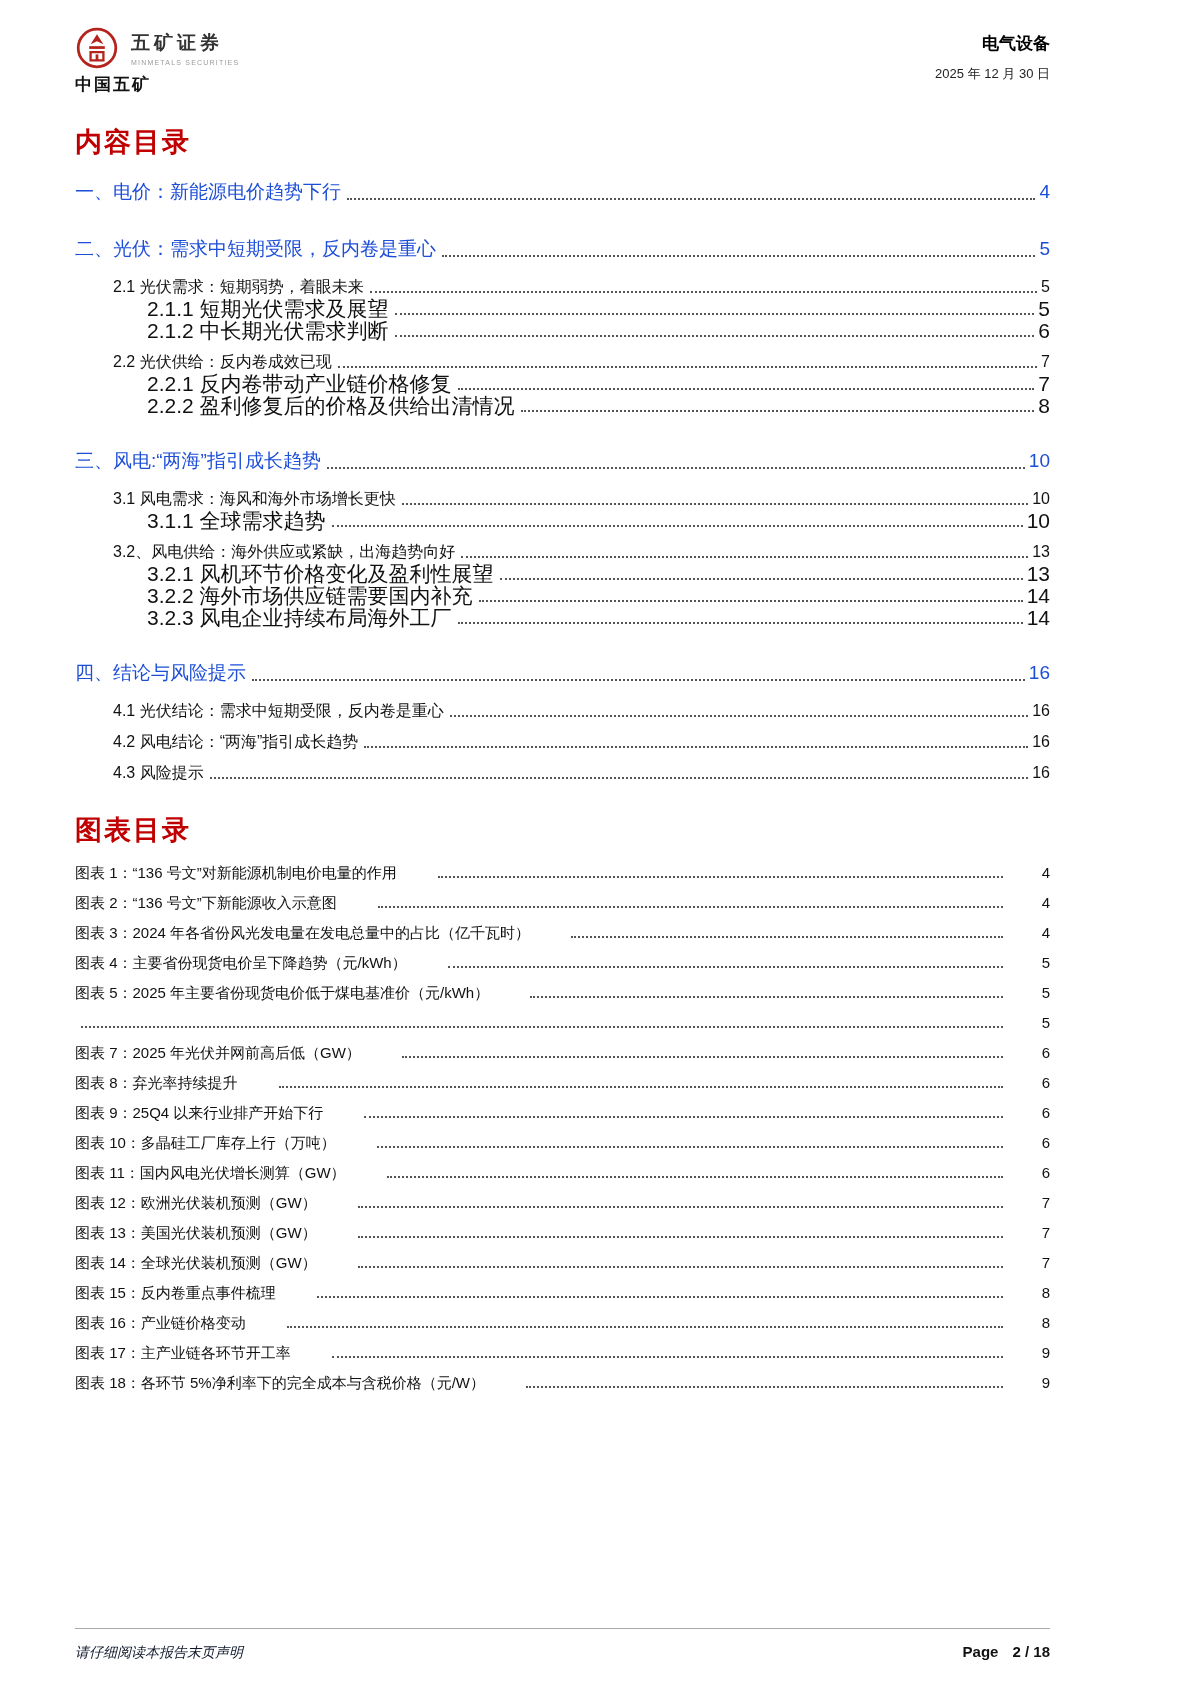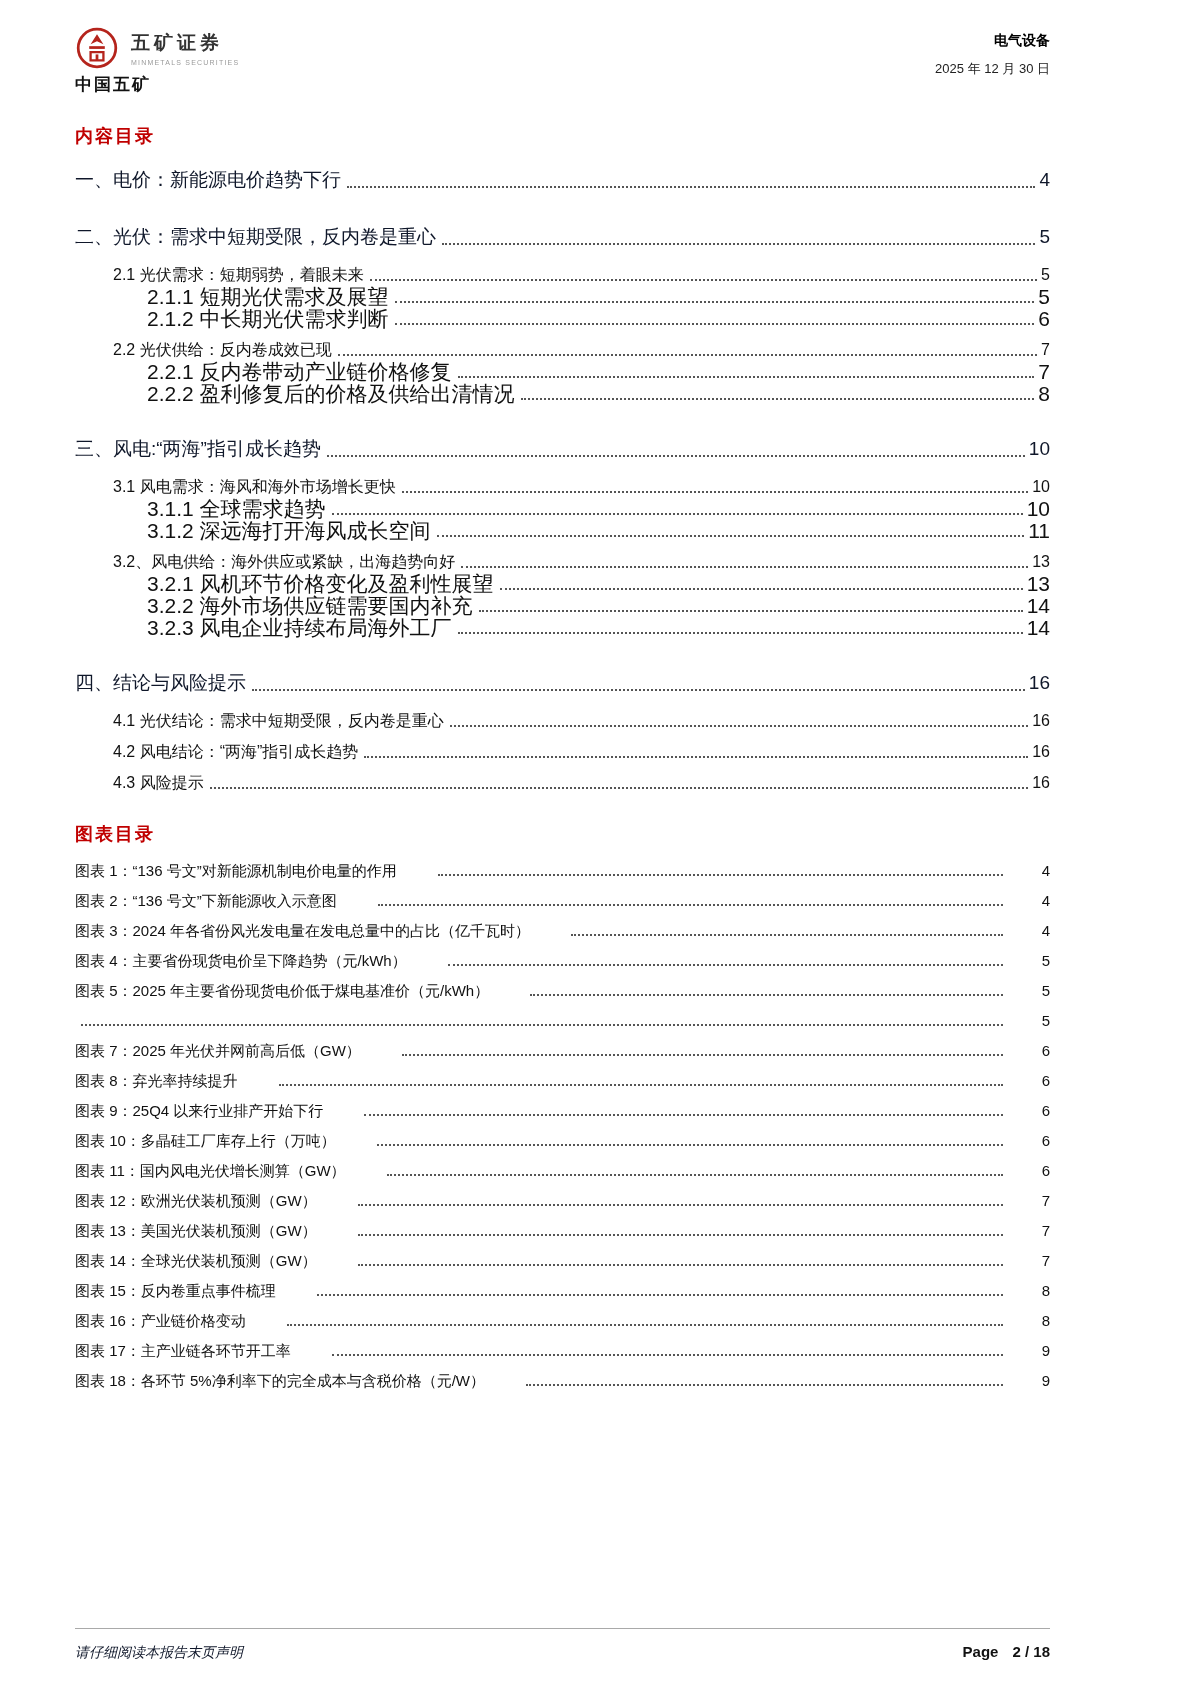--- a/index.html
+++ b/index.html
@@ -19,36 +19,36 @@
   
   .header { display: flex; justify-content: space-between; align-items: flex-start; }
   .brand-block { display: flex; flex-direction: column; }
   .brand-top { display: flex; align-items: center; }
   .emblem { width: 44px; height: 44px; flex: 0 0 auto; }
   .brand-text-col { margin-left: 12px; display: flex; flex-direction: column; justify-content: center; }
   .brand-name { font-size: 19px; font-weight: bold; color: #333; letter-spacing: 4px; }
   .brand-sub { font-size: 7px; color: #9a9a9a; letter-spacing: 1.2px; margin-top: 3px; }
   .logo-cn { font-size: 17px; font-weight: bold; color: #111; letter-spacing: 2px; margin-top: 3px; }
   .header-right { text-align: right; padding-top: 6px; }
-  .category { font-size: 14px; font-weight: bold; color: #000; }
+  .category { font-size: 17px; font-weight: bold; color: #000; }
   .date { font-size: 13px; color: #222; margin-top: 10px; }
 
   
   .section-title {
     color: #c00000;
-    font-size: 18px;
+    font-size: 27px;
     font-weight: bold;
     letter-spacing: 2px;
     margin-top: 28px;
   }
 
   
   .toc-list { margin-top: 18px; }
   .toc-row { display: flex; align-items: flex-end; line-height: 22px; }
-  .toc-row.lvl1 { font-size: 19px; line-height: 27px; margin-top: 30px; margin-bottom: 14px; color: #0f172a; }
+  .toc-row.lvl1 { font-size: 19px; line-height: 27px; margin-top: 30px; margin-bottom: 14px; color: #1d4ed8; }
   .toc-list .toc-row.lvl1:first-child { margin-top: 8px; }
   .toc-row.lvl2 { font-size: 16px; padding-left: 38px; margin-top: 9px; }
   .toc-row.lvl3 { font-size: 21px; padding-left: 72px; }
   .toc-label { white-space: nowrap; }
   .leader {
     flex: 1;
     min-width: 24px;
     border-bottom: 2px dotted #555;
     margin: 0 4px 5px 6px;
   }
@@ -154,25 +154,20 @@
         <div class="toc-row lvl2">
           <span class="toc-label">3.1 风电需求：海风和海外市场增长更快</span>
           <span class="leader"></span>
           <span class="toc-page">10</span>
         </div>
         <div class="toc-row lvl3">
           <span class="toc-label">3.1.1 全球需求趋势</span>
           <span class="leader"></span>
           <span class="toc-page">10</span>
         </div>
-        <div class="toc-row lvl3">
-          <span class="toc-label">3.1.2 深远海打开海风成长空间</span>
-          <span class="leader"></span>
-          <span class="toc-page">11</span>
-        </div>
         <div class="toc-row lvl2">
           <span class="toc-label">3.2、风电供给：海外供应或紧缺，出海趋势向好</span>
           <span class="leader"></span>
           <span class="toc-page">13</span>
         </div>
         <div class="toc-row lvl3">
           <span class="toc-label">3.2.1 风机环节价格变化及盈利性展望</span>
           <span class="leader"></span>
           <span class="toc-page">13</span>
         </div>

